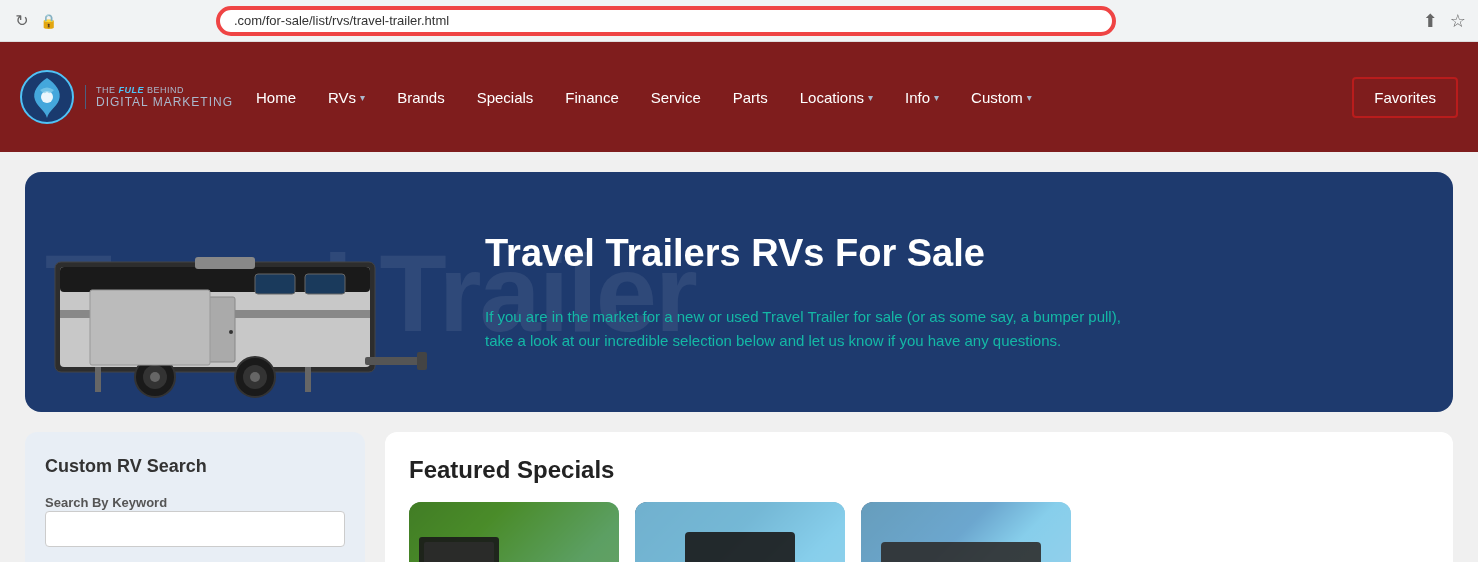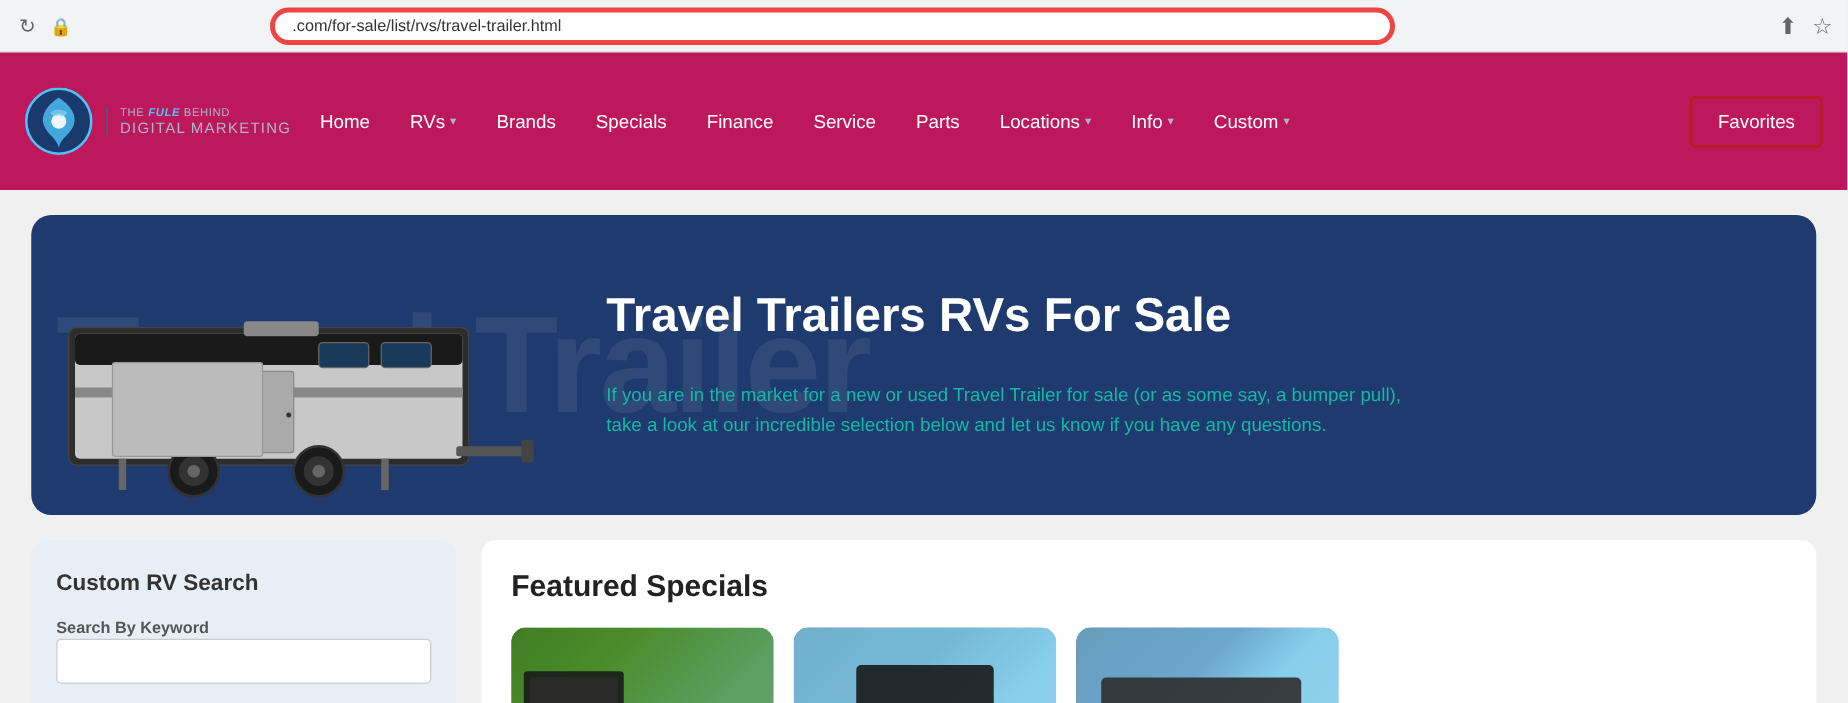--- a/index.html
+++ b/index.html
@@ -46,21 +46,21 @@
       display: flex;
       align-items: center;
       gap: 12px;
       color: #666;
       font-size: 18px;
       margin-left: auto;
     }
 
     
     .navbar {
-      background: #be185d;
+      background: #7f1d1d;
       height: 110px;
       display: flex;
       align-items: center;
       padding: 0 20px;
       gap: 0;
     }
     .logo-area {
       display: flex;
       align-items: center;
       gap: 10px;

